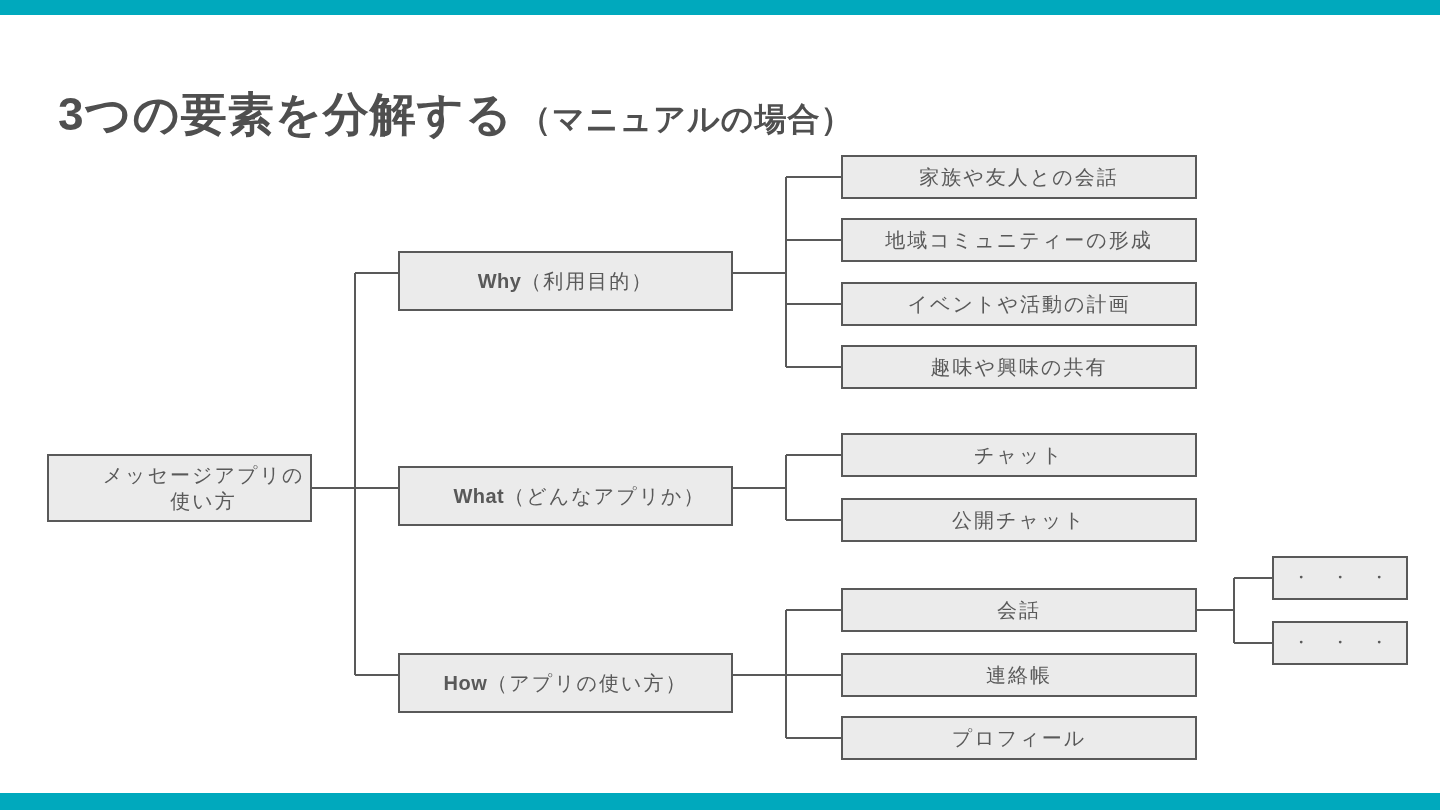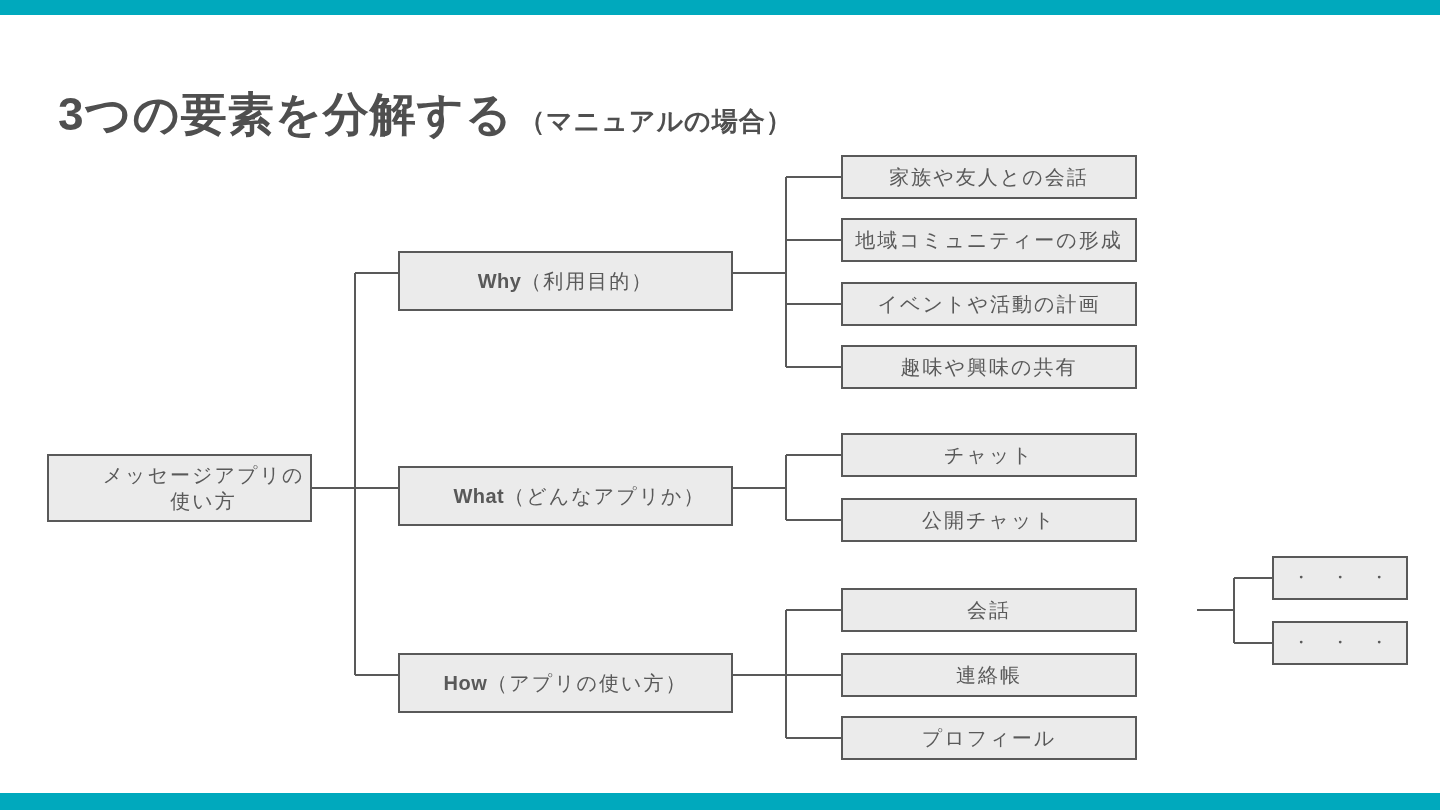--- a/index.html
+++ b/index.html
@@ -32,21 +32,21 @@
   .title-row{
     position:absolute;left:58px;top:84px;
     display:flex;align-items:baseline;
     color:var(--title);
     white-space:nowrap;
   }
   .title-main{
     font-size:46px;font-weight:700;letter-spacing:1px;
   }
   .title-sub{
-    font-size:26px;font-weight:700;margin-left:6px;letter-spacing:1px;
+    font-size:32px;font-weight:700;margin-left:6px;letter-spacing:1px;
   }
   svg.connectors{
     position:absolute;left:0;top:0;width:1440px;height:810px;
   }
   svg.connectors path{
     stroke:var(--line);stroke-width:2;fill:none;
   }
   .node{
     position:absolute;
     background:var(--box-fill);
@@ -58,21 +58,21 @@
     letter-spacing:2px;
     line-height:1.3;
   }
   .node--root{
     left:47px;top:454px;width:265px;height:68px;
     flex-direction:column;
     padding-left:48px;
   }
   .node--l2{left:398px;width:335px;height:60px;}
   .node--l2 .kw{font-weight:700;letter-spacing:0.5px;}
-  .node--l3{left:841px;width:296px;height:44px;text-align:right;}
+  .node--l3{left:841px;width:356px;height:44px;text-align:right;}
   .node--l4{left:1272px;width:136px;height:44px;}
   .dots-label{
     font-size:17px;letter-spacing:22px;margin-left:22px;color:var(--text);
   }
 </style>
 </head>
 <body>
 
 <div class="slide">
 

